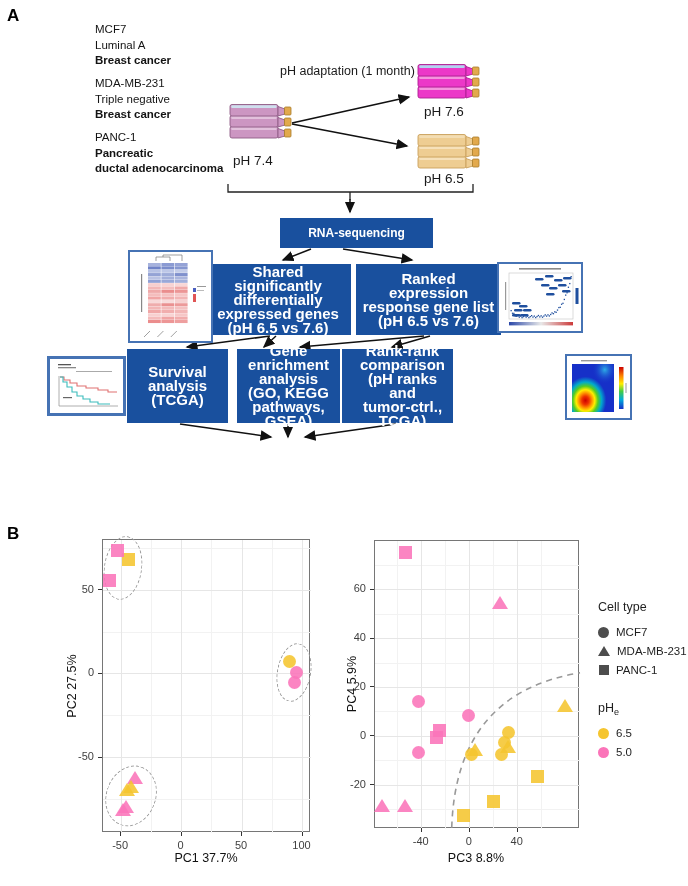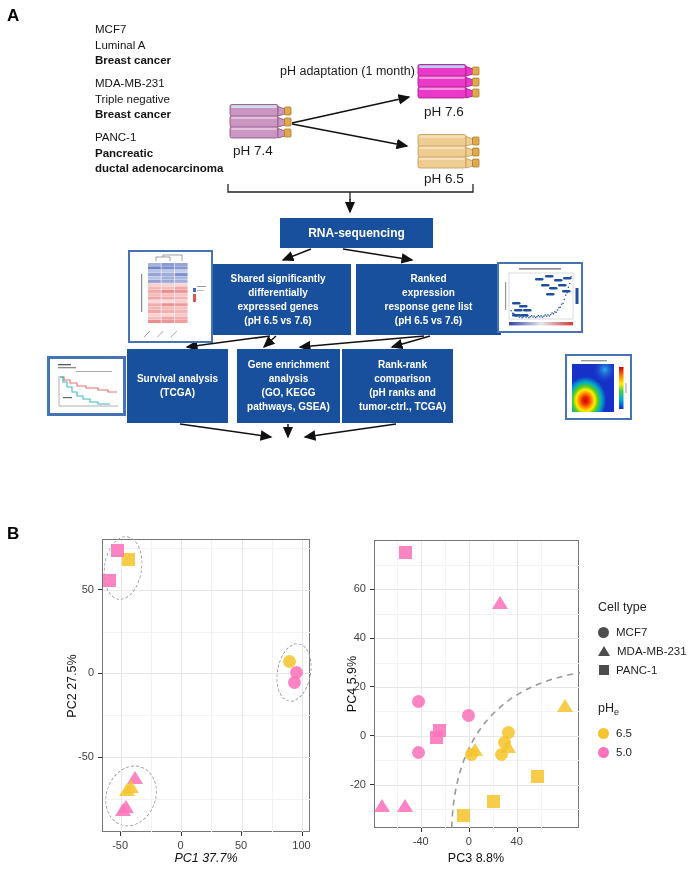--- a/index.html
+++ b/index.html
@@ -7,21 +7,21 @@
        font-family:"Liberation Sans",sans-serif;overflow:hidden;color:#111;}
   .abs{position:absolute;}
   .panel-label{position:absolute;font-size:17px;font-weight:bold;color:#000;}
   .cl-group{position:absolute;left:95px;}
   .cl-line{font-size:11.5px;line-height:15.5px;color:#141414;}
   .b{font-weight:bold;}
   .adapt{position:absolute;font-size:12.5px;color:#1a1a1a;}
   .ph-label{position:absolute;font-size:13.5px;color:#1a1a1a;}
   .bbox{position:absolute;background:#19509e;color:#fff;font-weight:bold;
         display:flex;align-items:center;justify-content:center;text-align:center;
-        white-space:pre-line;font-size:10px;line-height:14px;padding:2px;box-sizing:border-box;}
+        white-space:pre-line;font-size:15px;line-height:14px;padding:2px;box-sizing:border-box;}
   .thumb{position:absolute;background:#fff;border:2px solid #4673b4;box-sizing:border-box;}
   .plot-panel{position:absolute;background:#fff;border:1px solid #767676;box-sizing:border-box;}
   .gl{position:absolute;background:#e6e6e6;}
   .glm{position:absolute;background:#f2f2f2;}
   .tickmark{position:absolute;background:#333;}
   .ticklab{position:absolute;font-size:11px;color:#3f3f3f;}
   .tl-x{text-align:center;width:34px;}
   .tl-y{text-align:right;width:32px;}
   .axis-label{position:absolute;font-size:12.5px;color:#111;text-align:center;}
   .rot{transform:rotate(-90deg);}
@@ -118,21 +118,21 @@
         <rect x="2.2" y="15.3" width="45.5" height="2.8" rx="1" fill="#f6e2bd" opacity="0.95"></rect>
       </g>
       <g>
         <rect x="1" y="3.5" width="48" height="11.5" rx="2" fill="#eecd92" stroke="#c9a05c" stroke-width="0.9"></rect>
         <polygon points="49,5.5 56,8 56,13 49,15" fill="#eecd92" stroke="#c9a05c" stroke-width="0.9"></polygon>
         <rect x="55.5" y="6" width="6.5" height="8" rx="1" fill="#e2a94c" stroke="#a87c28" stroke-width="0.8"></rect>
         <rect x="2.2" y="4.3" width="45.5" height="2.8" rx="1" fill="#f2ddb5" opacity="0.95"></rect>
       </g>
     </svg>
 
-  <div class="ph-label" style="left:233px;top:143px;">pH 7.4</div>
+  <div class="ph-label" style="left:233px;top:153px;">pH 7.4</div>
   <div class="ph-label" style="left:424px;top:104px;">pH 7.6</div>
   <div class="ph-label" style="left:424px;top:171px;">pH 6.5</div>
 
   <svg id="arrows-a" class="abs" style="left:0;top:0;" width="688" height="500">
       <defs>
         <marker id="ah" markerWidth="9" markerHeight="8" refX="7" refY="3.5" orient="auto">
           <path d="M0,0 L8,3.5 L0,7 Z" fill="#111"></path>
         </marker>
       </defs>
       <line x1="292" y1="123" x2="409" y2="97" stroke="#111" stroke-width="1.5" marker-end="url(#ah)"></line>
@@ -393,21 +393,21 @@
       <div class="gl" style="left: 0px; top: 243.568px; width: 205px; height: 1px;"></div>
       <div class="gl" style="left: 0px; top: 194.754px; width: 205px; height: 1px;"></div>
       <div class="gl" style="left: 0px; top: 145.941px; width: 205px; height: 1px;"></div>
       <div class="gl" style="left: 0px; top: 97.1271px; width: 205px; height: 1px;"></div>
       <div class="gl" style="left: 0px; top: 48.3136px; width: 205px; height: 1px;"></div>
       <svg width="205" height="288" style="position:absolute;left:0;top:0;overflow:visible;">
         <path d="M 76.7251461988304 286.77966101694915 Q 81 152 205 131.79661016949152" fill="none" stroke="#999" stroke-width="1.6" stroke-dasharray="6 5"></path>
       </svg>
     </div>
 
-  <div class="axis-label" style="left:136px;top:851px;width:140px;font-style:italic;">PC1 37.7%</div>
+  <div class="axis-label" style="left:136px;top:851px;width:140px;">PC1 37.7%</div>
   <div class="axis-label rot" style="left:12px;top:679px;width:120px;">PC2 27.5%</div>
   <div class="axis-label" style="left:406px;top:851px;width:140px;">PC3  8.8%</div>
   <div class="axis-label rot" style="left:292px;top:677px;width:120px;">PC4  5.9%</div>
 
   <div class="legend">
     <div class="legend-title">Cell type</div>
     <div style="height:6px;"></div>
     <div class="legend-item">
       <span class="lg-circle"></span>
       <span>MCF7</span>

